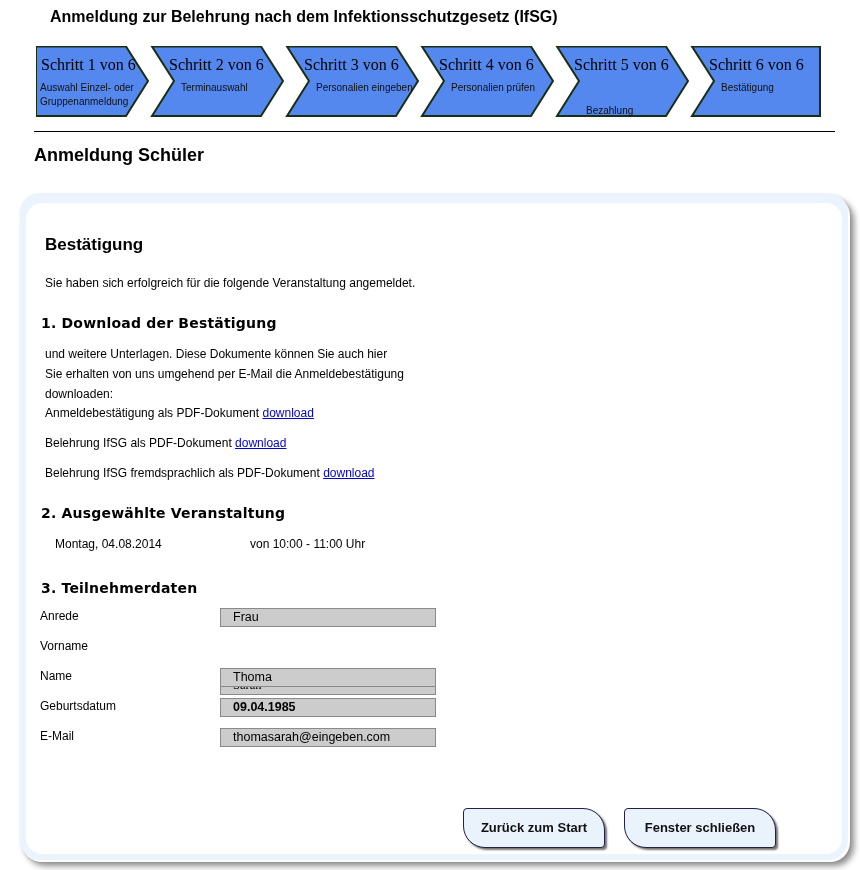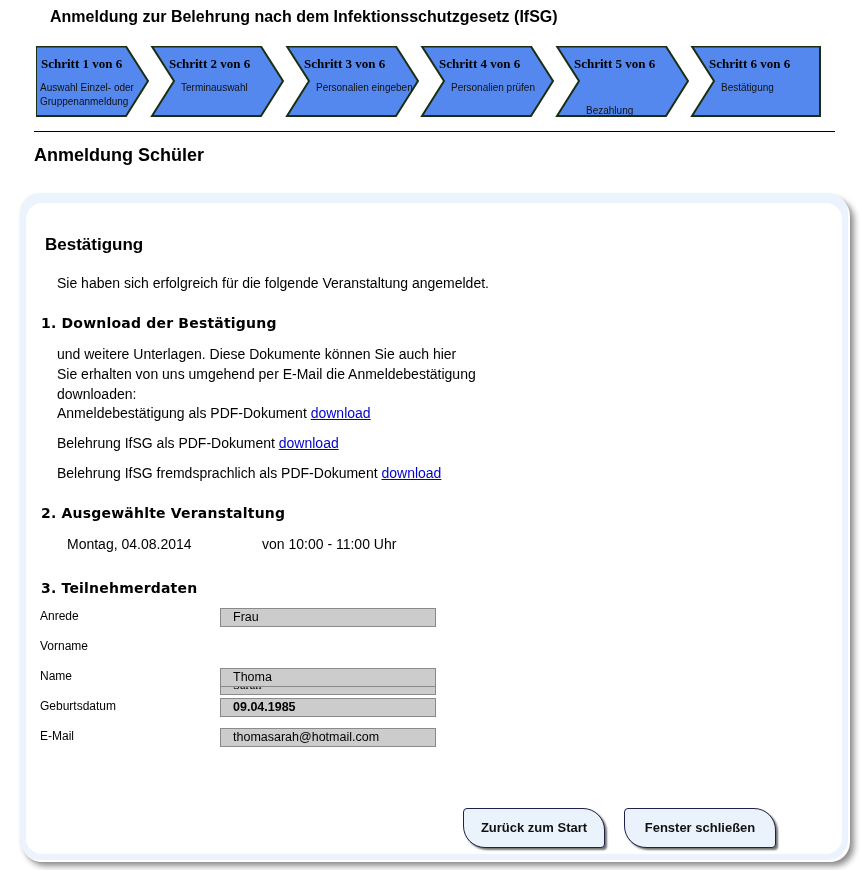--- a/index.html
+++ b/index.html
@@ -4,37 +4,37 @@
 <style>
   html, body { margin:0; padding:0; background:#ffffff; }
   body { width:860px; height:870px; position:relative; overflow:hidden;
          font-family:"Liberation Sans", sans-serif; color:#000; }
   .page-title { position:absolute; left:34px; top:8px; font-size:16px; font-weight:bold;margin-left:16px; }
 
   .stepper { position:absolute; left:36px; top:46px; width:785px; height:71px; }
   .stepper svg { position:absolute; left:0; top:0; }
   .step { position:absolute; top:0; height:71px; }
   .step-title { position:absolute; top:10px; font-family:"Liberation Serif", serif;
-                font-weight:bold; font-size:13px; white-space:nowrap; }
+                font-weight:normal; font-size:16px; white-space:nowrap; }
   .step-sub { position:absolute; top:35px; font-size:10px; line-height:14px; color:#111; white-space:nowrap; }
 
   .hr { position:absolute; left:34px; top:131px; width:801px; height:1px; background:#000; }
   .section-title { position:absolute; left:34px; top:145px; font-size:18px; font-weight:bold; }
 
   .panel-shadow { position:absolute; left:22px; top:196px; width:828px; height:666px;
                   border-radius:20px; box-shadow: 4px 4px 6px rgba(0,0,0,0.45), -1px -1px 4px rgba(0,0,0,0.12); }
   .panel { position:absolute; left:20px; top:193px; width:828px; height:667px;
            background:#ebf3fc; border-radius:20px; }
   .panel-inner { position:absolute; left:6px; top:10px; width:816px; height:651px;
                  background:#ffffff; border-radius:16px; }
 
   .c { position:absolute; }
   .h2 { font-size:17px; font-weight:bold; }
   .h3 { font-size:14px; font-weight:900; font-family:"DejaVu Sans", sans-serif; letter-spacing:0.2px; }
-  .txt { font-size:14px; line-height:20px;margin-left:12px; }
+  .txt { font-size:12px; line-height:20px; }
   a.dl { color:#0000cc; text-decoration:underline; cursor:pointer; }
 
   .flabel { position:absolute; left:40px; font-size:12px; }
   .finput { position:absolute; left:220px; width:202px; height:17px; background:#cccccc;
             border:1px solid #8a8a8a; font-size:12.5px; line-height:17px; padding-left:12px;
             box-sizing:content-box; font-family:"Liberation Sans", sans-serif; color:#000; }
 
   .btn { position:absolute; top:808px; height:38px; background:#eaf2fc;
          border:1px solid #20204a; border-radius:4px 22px 4px 22px;
          box-shadow: 2px 2px 2px rgba(0,0,0,0.55);
@@ -126,16 +126,16 @@
 <div class="flabel" style="top:639px;">Vorname</div>
 <div class="finput" style="top:676px;font-family:Liberation Serif, serif;">Sarah</div>
 
 <div class="flabel" style="top:669px;">Name</div>
 <div class="finput" style="top:668px;">Thoma</div>
 
 <div class="flabel" style="top:699px;">Geburtsdatum</div>
 <div class="finput" style="top:698px;font-weight:bold;">09.04.1985</div>
 
 <div class="flabel" style="top:729px;">E-Mail</div>
-<div class="finput" style="top:728px;">thomasarah@hotmail.com</div>
+<div class="finput" style="top:728px;">thomasarah@eingeben.com</div>
 
 <div class="btn" style="left:463px;width:140px;">Zurück zum Start</div>
 <div class="btn" style="left:624px;width:150px;">Fenster schließen</div>
 
 </body></html>

